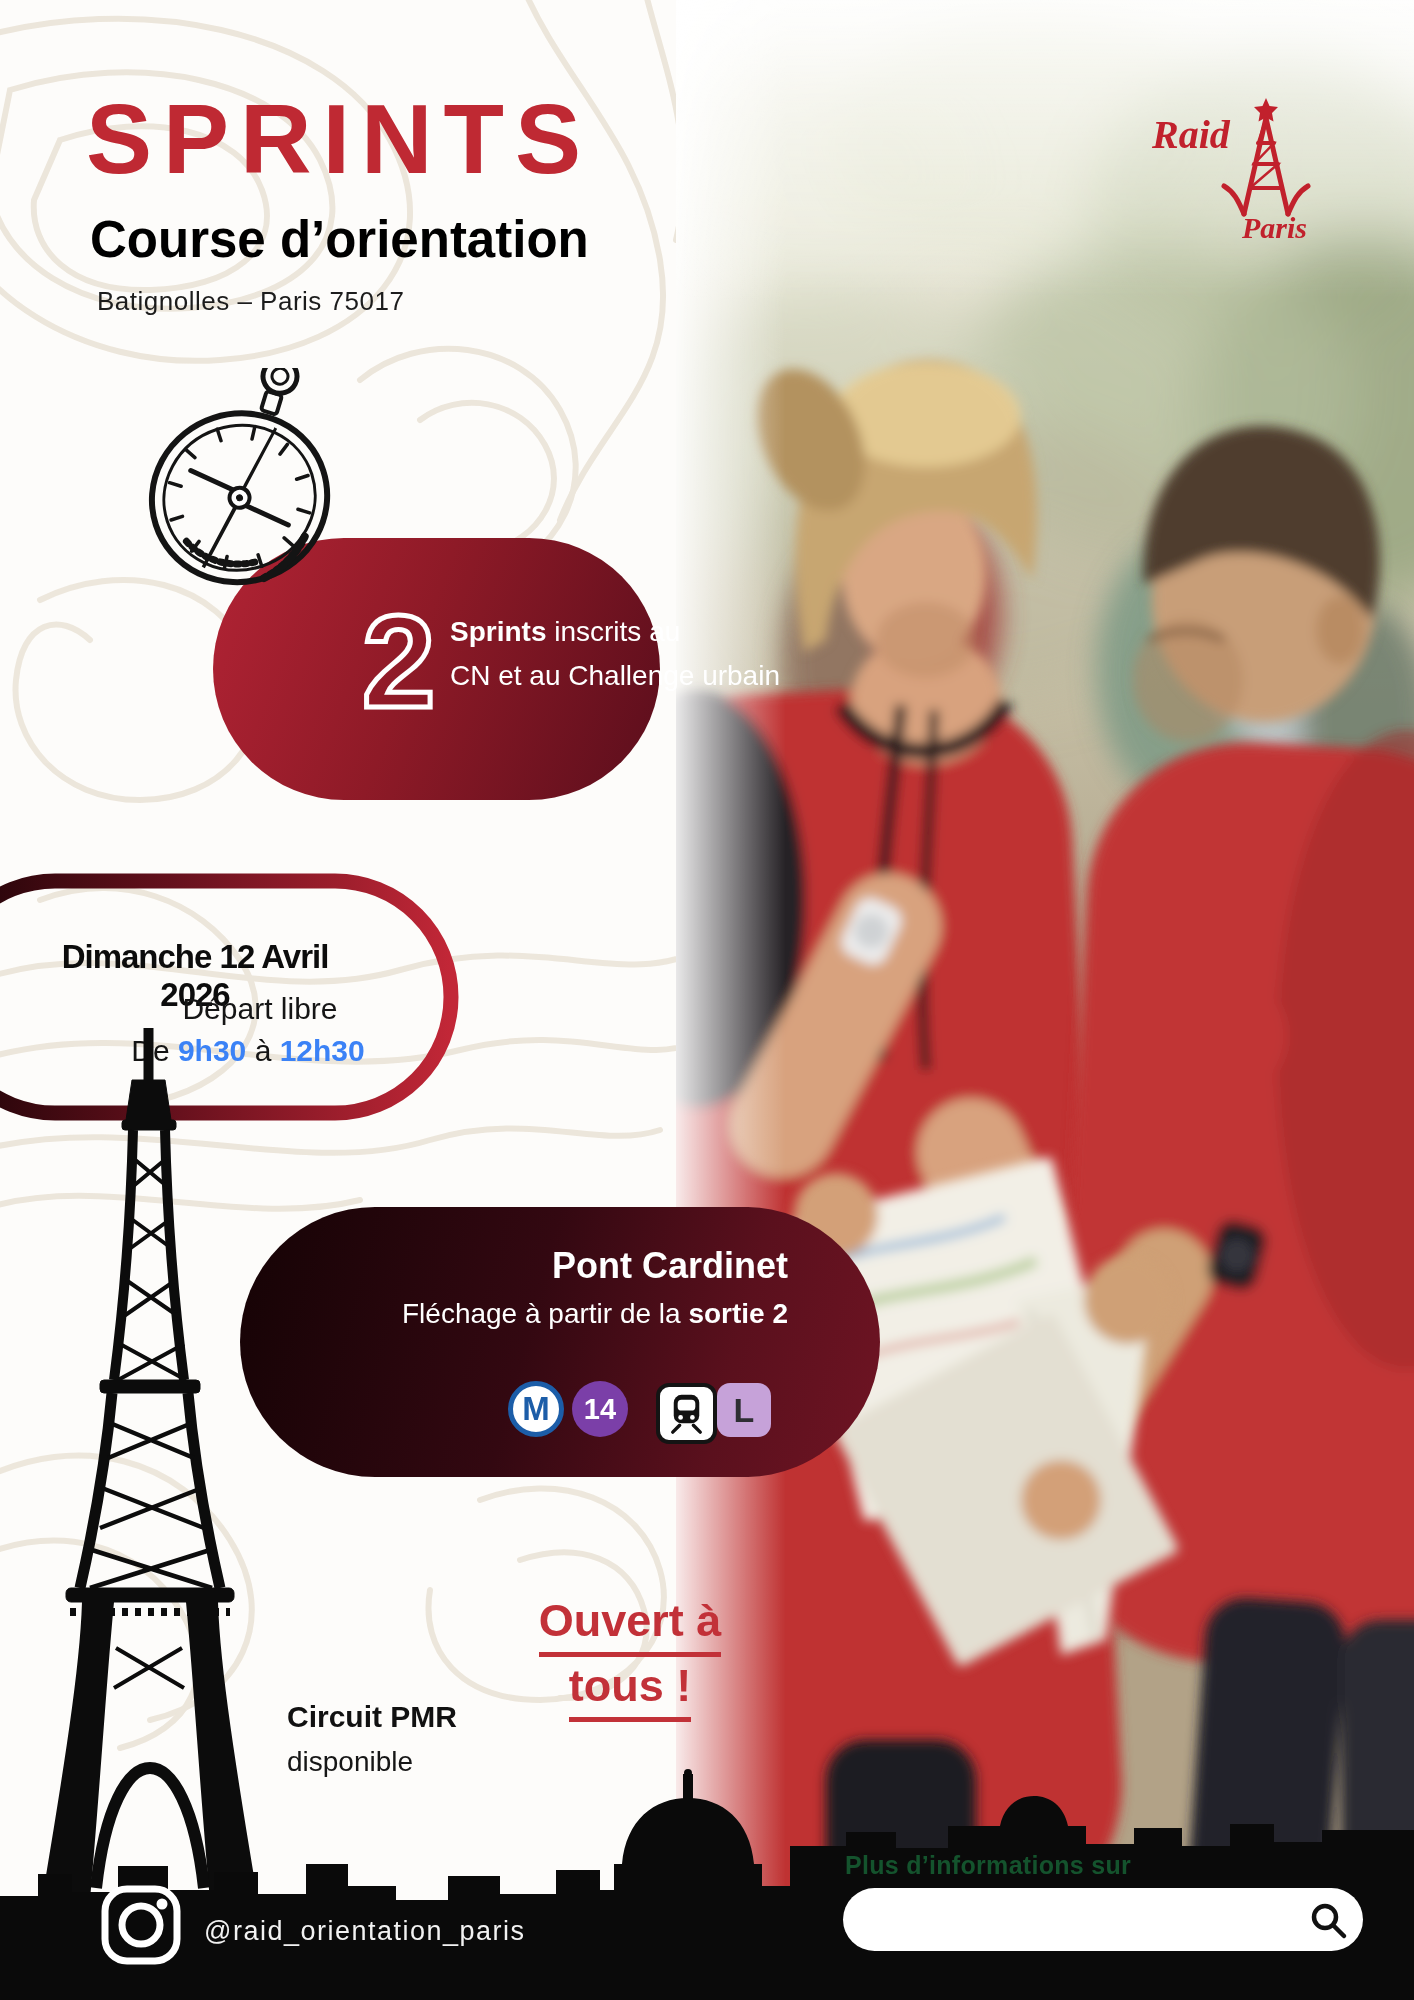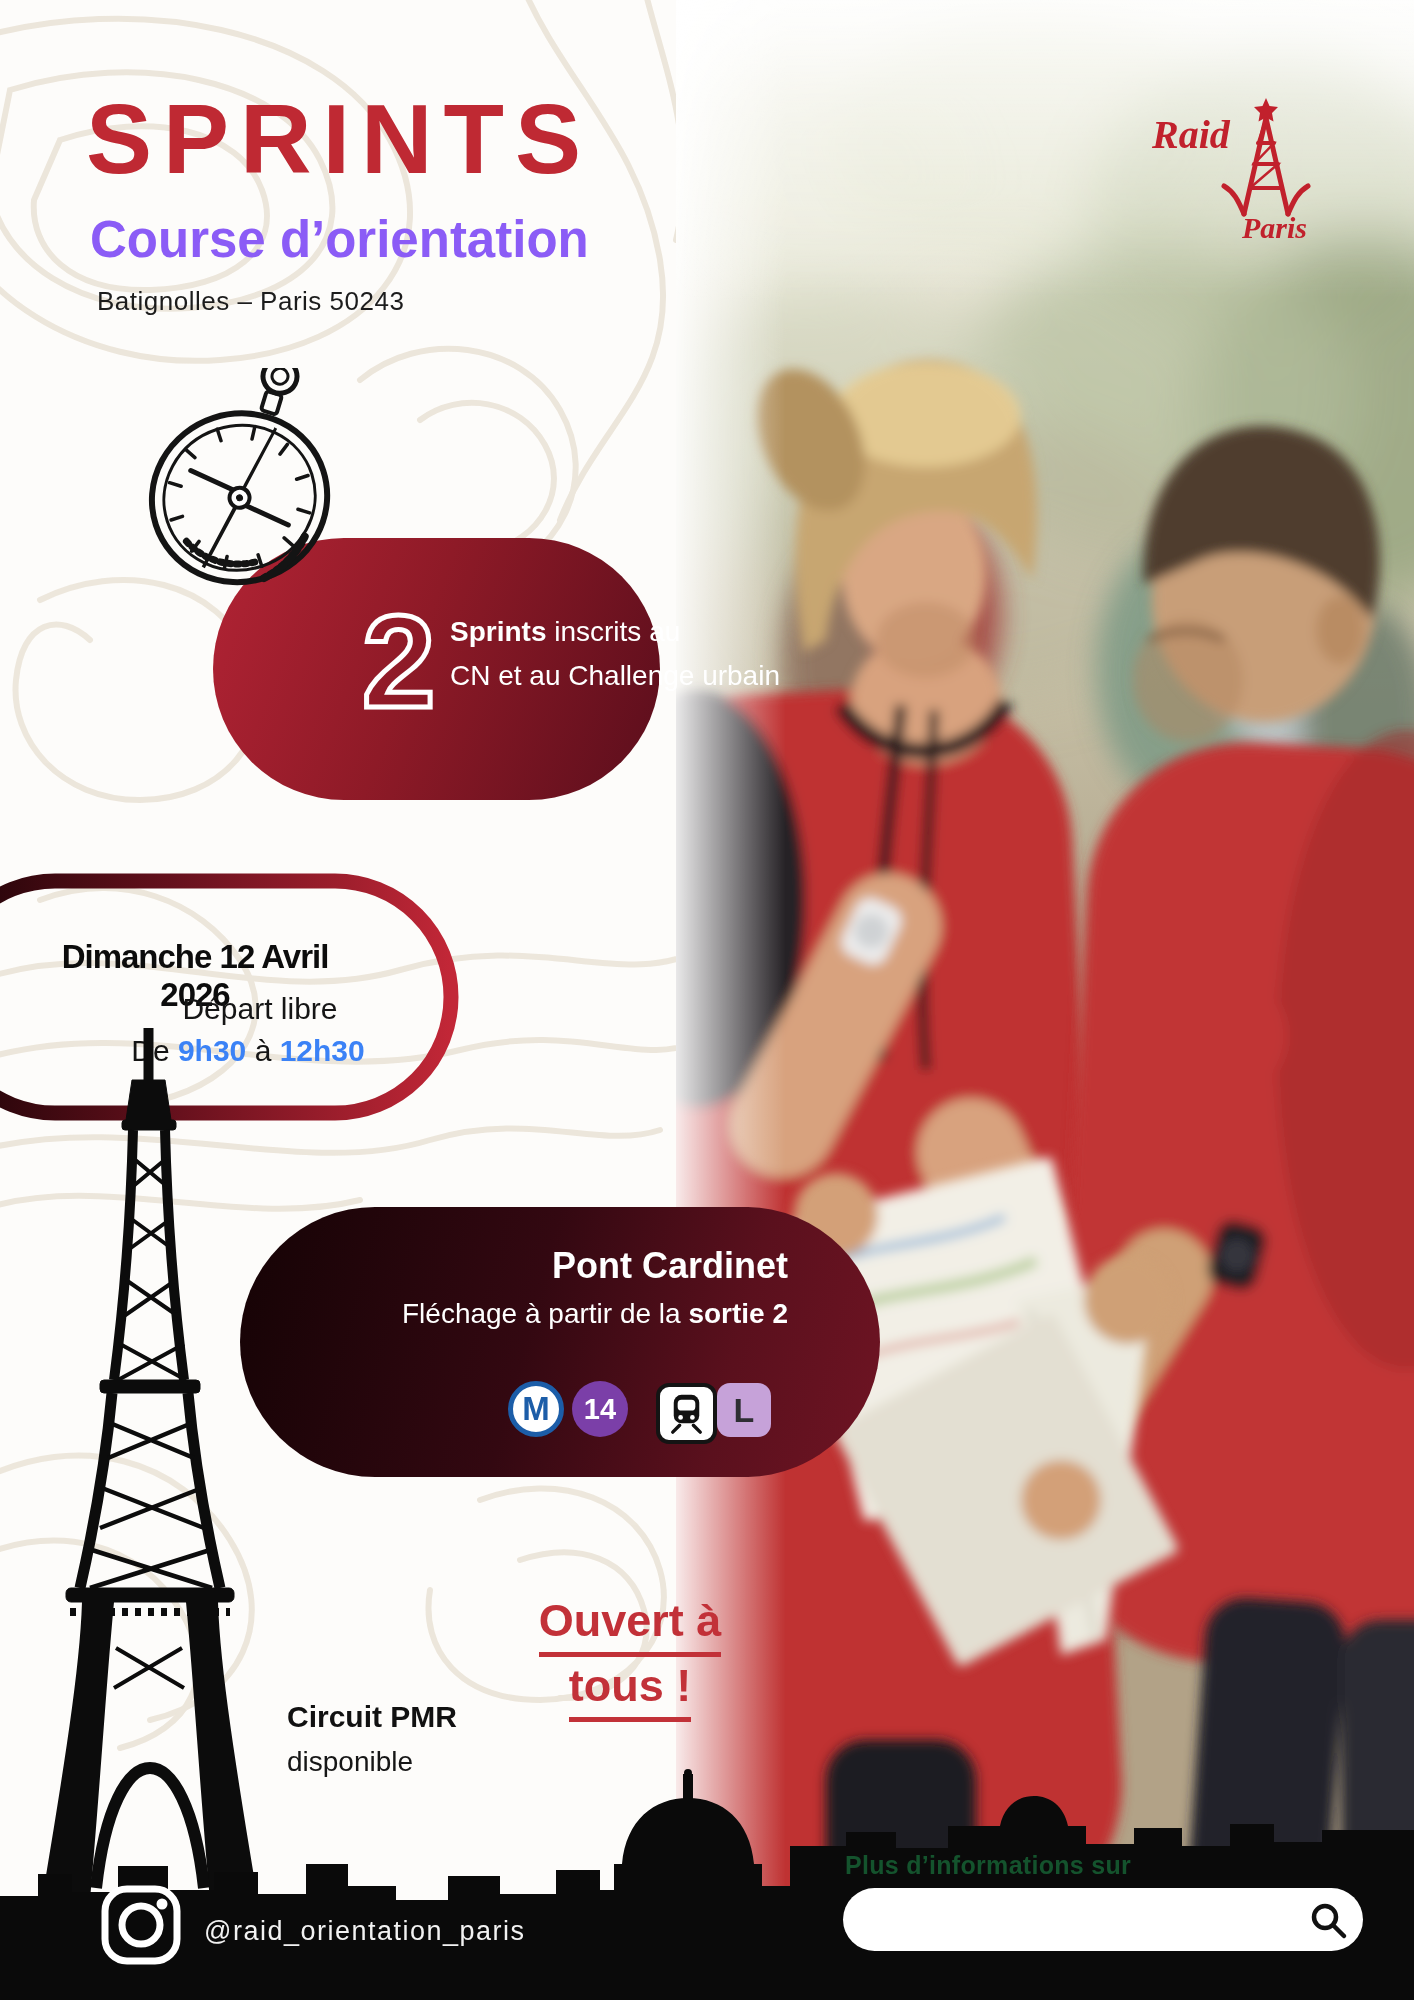--- a/index.html
+++ b/index.html
@@ -1,21 +1,21 @@
 <!DOCTYPE html>
 <html><head>
 <meta charset="utf-8">
 <style>
   html,body{margin:0;padding:0;background:#888;}
   .poster{position:relative;width:1414px;height:2000px;overflow:hidden;
           background:#fdfcfa;font-family:"Liberation Sans",sans-serif;}
   .abs{position:absolute;}
   
   .title{left:86px;top:82px;font-size:99px;font-weight:800;letter-spacing:11px;color:#bf2933;}
-  .subtitle{left:90px;top:210px;font-size:51px;font-weight:800;color:#8b5cf6;}
+  .subtitle{left:90px;top:210px;font-size:51px;font-weight:800;color:#000000;}
   .location{left:97px;top:286px;font-size:26px;color:#1c1c1c;letter-spacing:.5px;}
   
   .hl-pill{left:213px;top:538px;width:447px;height:262px;border-radius:135px;
            background:linear-gradient(110deg,#b12334 0%,#8e1a27 45%,#5b0e1c 100%);}
   .hl-count{left:362px;top:596px;font-size:132px;font-weight:700;line-height:1;
             color:transparent;-webkit-text-stroke:5px #ffffff;}
   .hl-lines{left:450px;top:610px;font-size:28px;font-weight:300;color:#fff;line-height:44px;}
   .hl-lines b{font-weight:700;}
   
   .date-svg{left:-70px;top:872px;}
@@ -195,21 +195,21 @@
       <path d="M104,92 L132,68 L108,68 L128,47 L112,47 L120,22" stroke-width="2.5"></path>
       <path d="M98,118 C92,104 88,96 78,90 M142,118 C148,104 152,96 162,90" stroke-width="5"></path>
     </g>
     <path d="M120,2 l3.5,8 8.5,1 -6,6 1.5,8.5 -7.5,-4 -7.5,4 1.5,-8.5 -6,-6 8.5,-1 z" fill="#c1212c"></path>
     <text x="6" y="52" font-size="40" font-style="italic" font-weight="bold" fill="#c1212c" font-family="Liberation Serif, serif">Raid</text>
     <text x="96" y="142" font-size="30" font-style="italic" font-weight="bold" fill="#c1212c" font-family="Liberation Serif, serif">Paris</text>
   </svg>
 
   <div class="abs title">SPRINTS</div>
   <div class="abs subtitle">Course d’orientation</div>
-  <div class="abs location">Batignolles – Paris 50243</div>
+  <div class="abs location">Batignolles – Paris 75017</div>
 
   <div class="abs hl-pill"></div>
   <div class="abs hl-count">2</div>
   <div class="abs hl-lines">
     <div><b>Sprints</b><span> inscrits au</span></div>
     <div>CN et au Challenge urbain</div>
   </div>
 
   <svg class="abs" style="left:128px;top:368px" width="230" height="235" viewBox="-10 -25 230 235">
     <g transform="rotate(-18 100 100)" stroke="#141414" fill="none" stroke-linecap="round">

